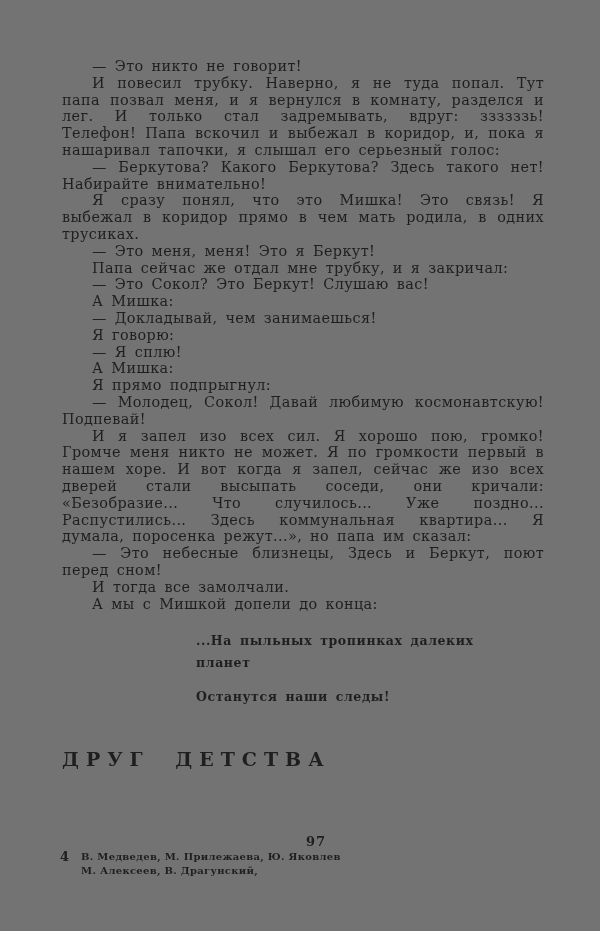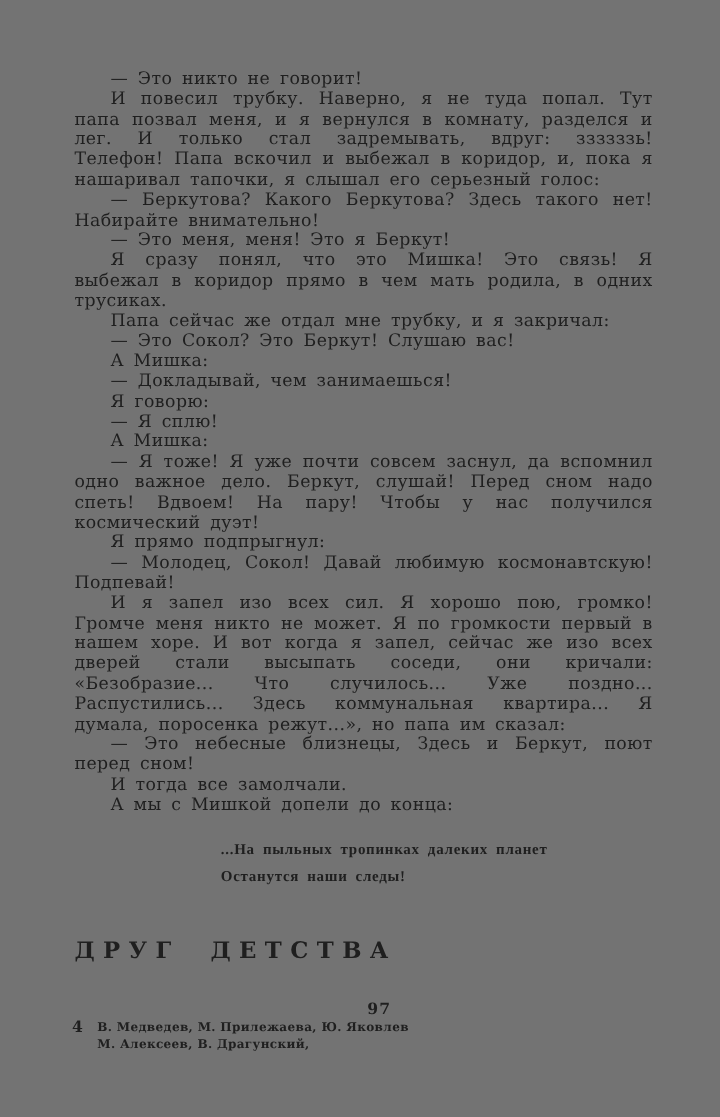--- a/index.html
+++ b/index.html
@@ -37,22 +37,21 @@
   }
   .song-verse {
     margin: 18px 0 0 122px;
     font-size: 12.5px;
     font-weight: 700;
     line-height: 22px;
     letter-spacing: 0.6px;
     word-spacing: 3px;
   }
   .verse-line {
-    margin: 0;
-    font-family: Liberation Serif, serif;
+    margin: 12px;
   }
   .story-title {
     margin: 40px 0 0 0;
     text-align: left;
     font-size: 19px;
     font-weight: 700;
     letter-spacing: 7px;
     word-spacing: 12px;
     white-space: nowrap;
   }
@@ -96,30 +95,29 @@
 </head>
 <body>
 
 <div class="book-page">
 
   <div class="text-column">
 
     <p class="body-par">— Это никто не говорит!</p>
     <p class="body-par">И повесил трубку. Наверно, я не туда попал. Тут папа позвал меня, и я вернулся в комнату, разделся и лег. И только стал задремывать, вдруг: ззззззь! Телефон! Папа вскочил и выбежал в коридор, и, пока я нашаривал тапочки, я слышал его серьезный голос:</p>
     <p class="body-par">— Беркутова? Какого Беркутова? Здесь такого нет! Набирайте внимательно!</p>
+    <p class="body-par">Я сразу понял, что это Мишка! Это связь! Я выбежал в коридор прямо в чем мать родила, в одних трусиках.</p>
     <p class="body-par">— Это меня, меня! Это я Беркут!</p>
-    <p class="body-par">Я сразу понял, что это Мишка! Это связь! Я выбежал в коридор прямо в чем мать родила, в одних трусиках.</p>
     <p class="body-par">Папа сейчас же отдал мне трубку, и я закричал:</p>
     <p class="body-par">— Это Сокол? Это Беркут! Слушаю вас!</p>
     <p class="body-par">А Мишка:</p>
     <p class="body-par">— Докладывай, чем занимаешься!</p>
     <p class="body-par">Я говорю:</p>
     <p class="body-par">— Я сплю!</p>
     <p class="body-par">А Мишка:</p>
-    <p class="body-par">— Я тоже! Я уже почти совсем заснул, да вспомнил одно важное дело. Беркут, слушай! Перед сном надо спеть! Вдвоем! На пару! Чтобы у нас получился космический дуэт!</p>
     <p class="body-par">Я прямо подпрыгнул:</p>
     <p class="body-par">— Молодец, Сокол! Давай любимую космонавтскую! Подпевай!</p>
     <p class="body-par">И я запел изо всех сил. Я хорошо пою, громко! Громче меня никто не может. Я по громкости первый в нашем хоре. И вот когда я запел, сейчас же изо всех дверей стали высыпать соседи, они кричали: «Безобразие... Что случилось... Уже поздно... Распустились... Здесь коммунальная квартира... Я думала, поросенка режут...», но папа им сказал:</p>
     <p class="body-par">— Это небесные близнецы, Здесь и Беркут, поют перед сном!</p>
     <p class="body-par">И тогда все замолчали.</p>
     <p class="body-par">А мы с Мишкой допели до конца:</p>
 
     <div class="song-verse">
       <p class="verse-line">...На пыльных тропинках далеких планет</p>
       <p class="verse-line">Останутся наши следы!</p>

